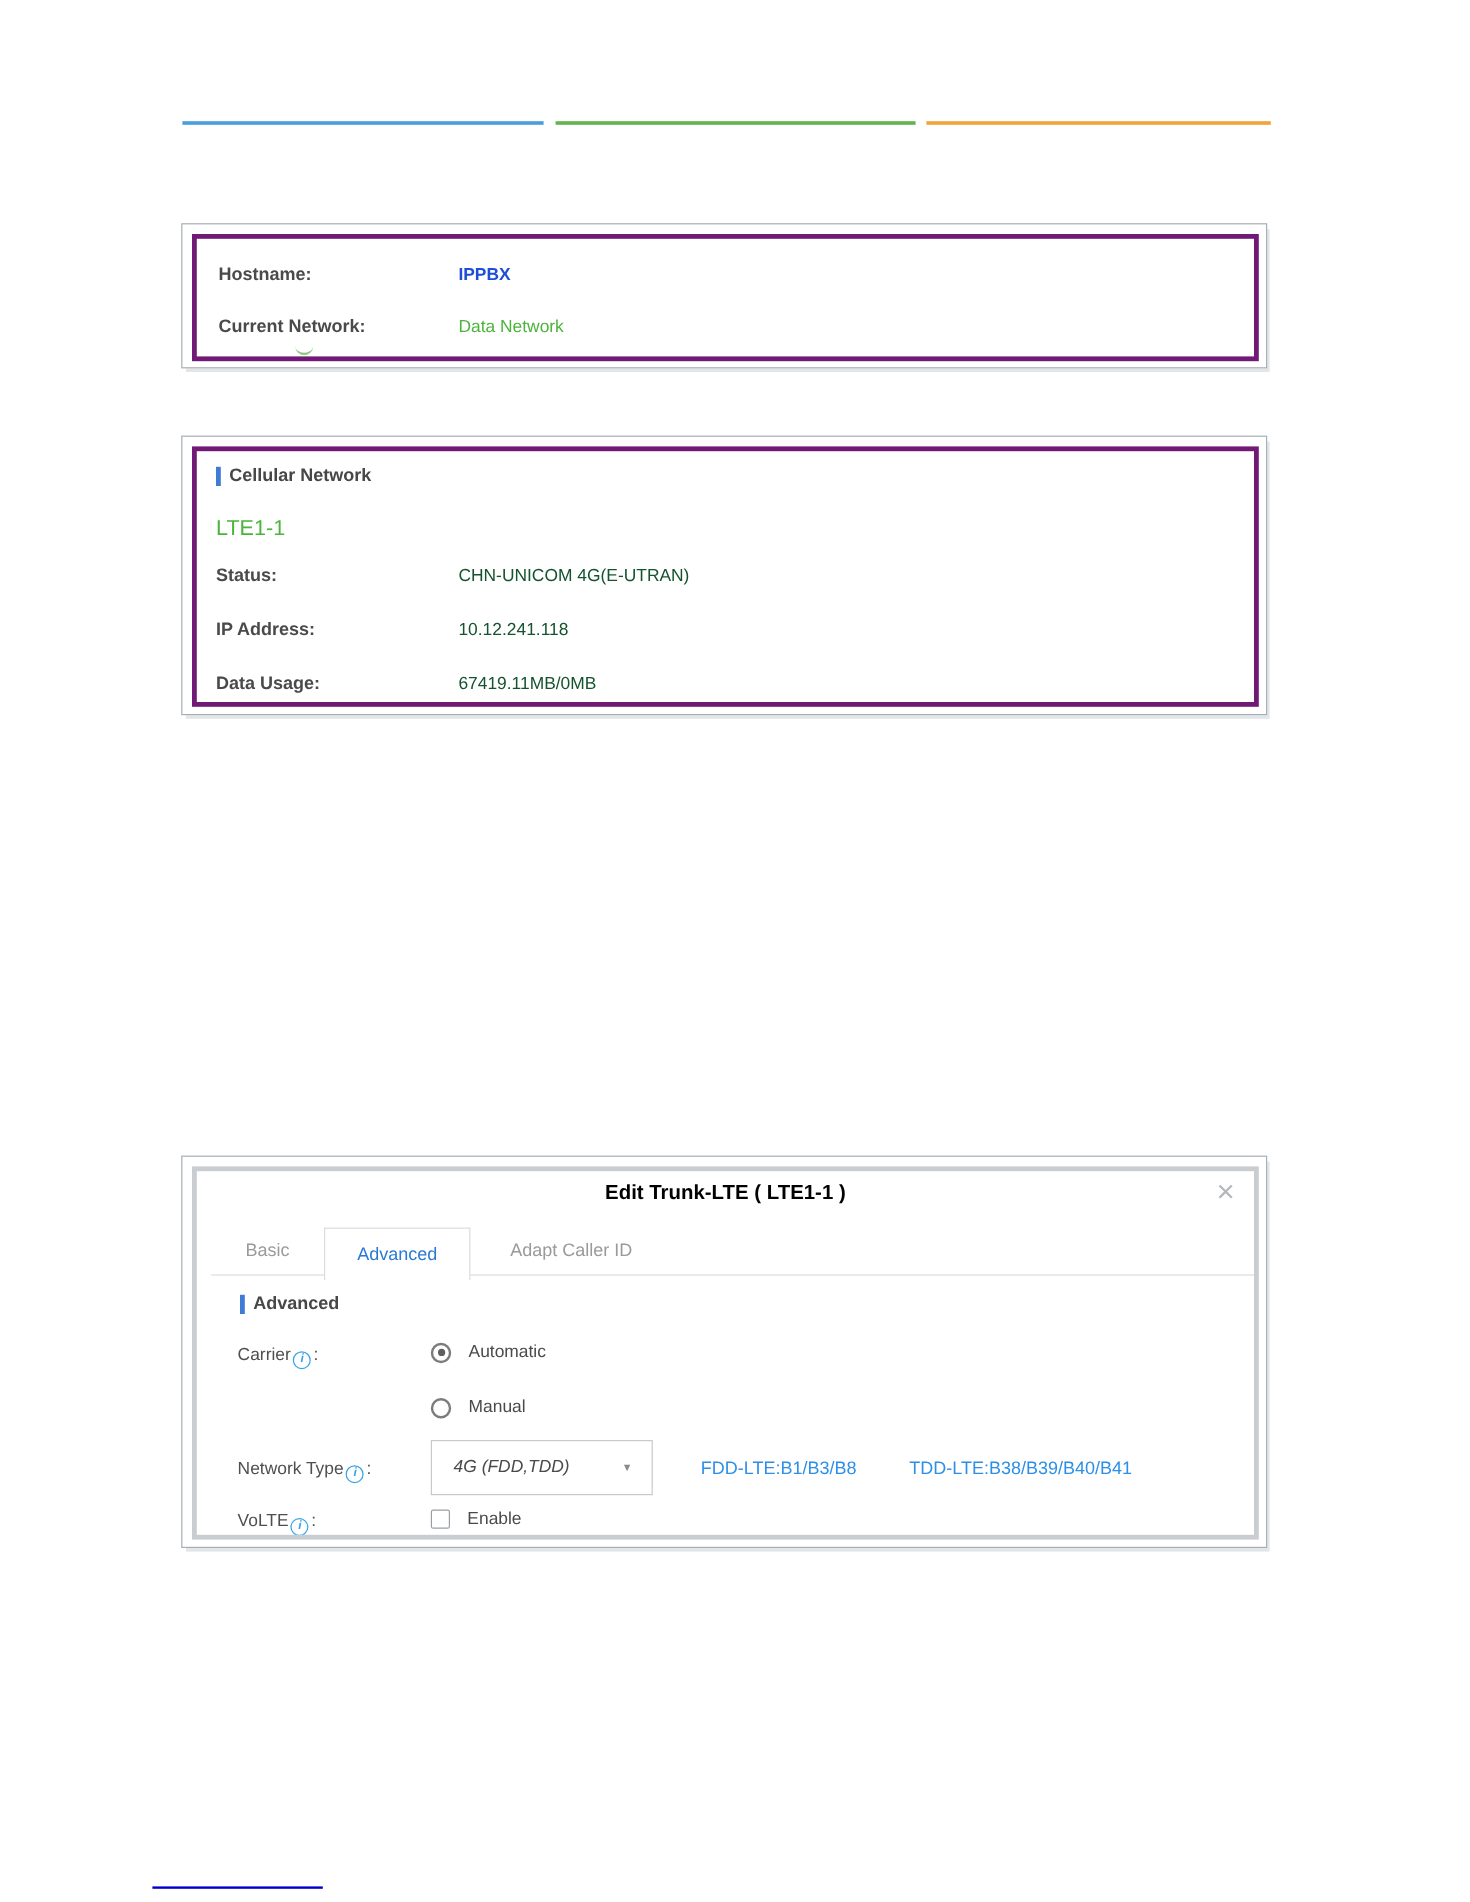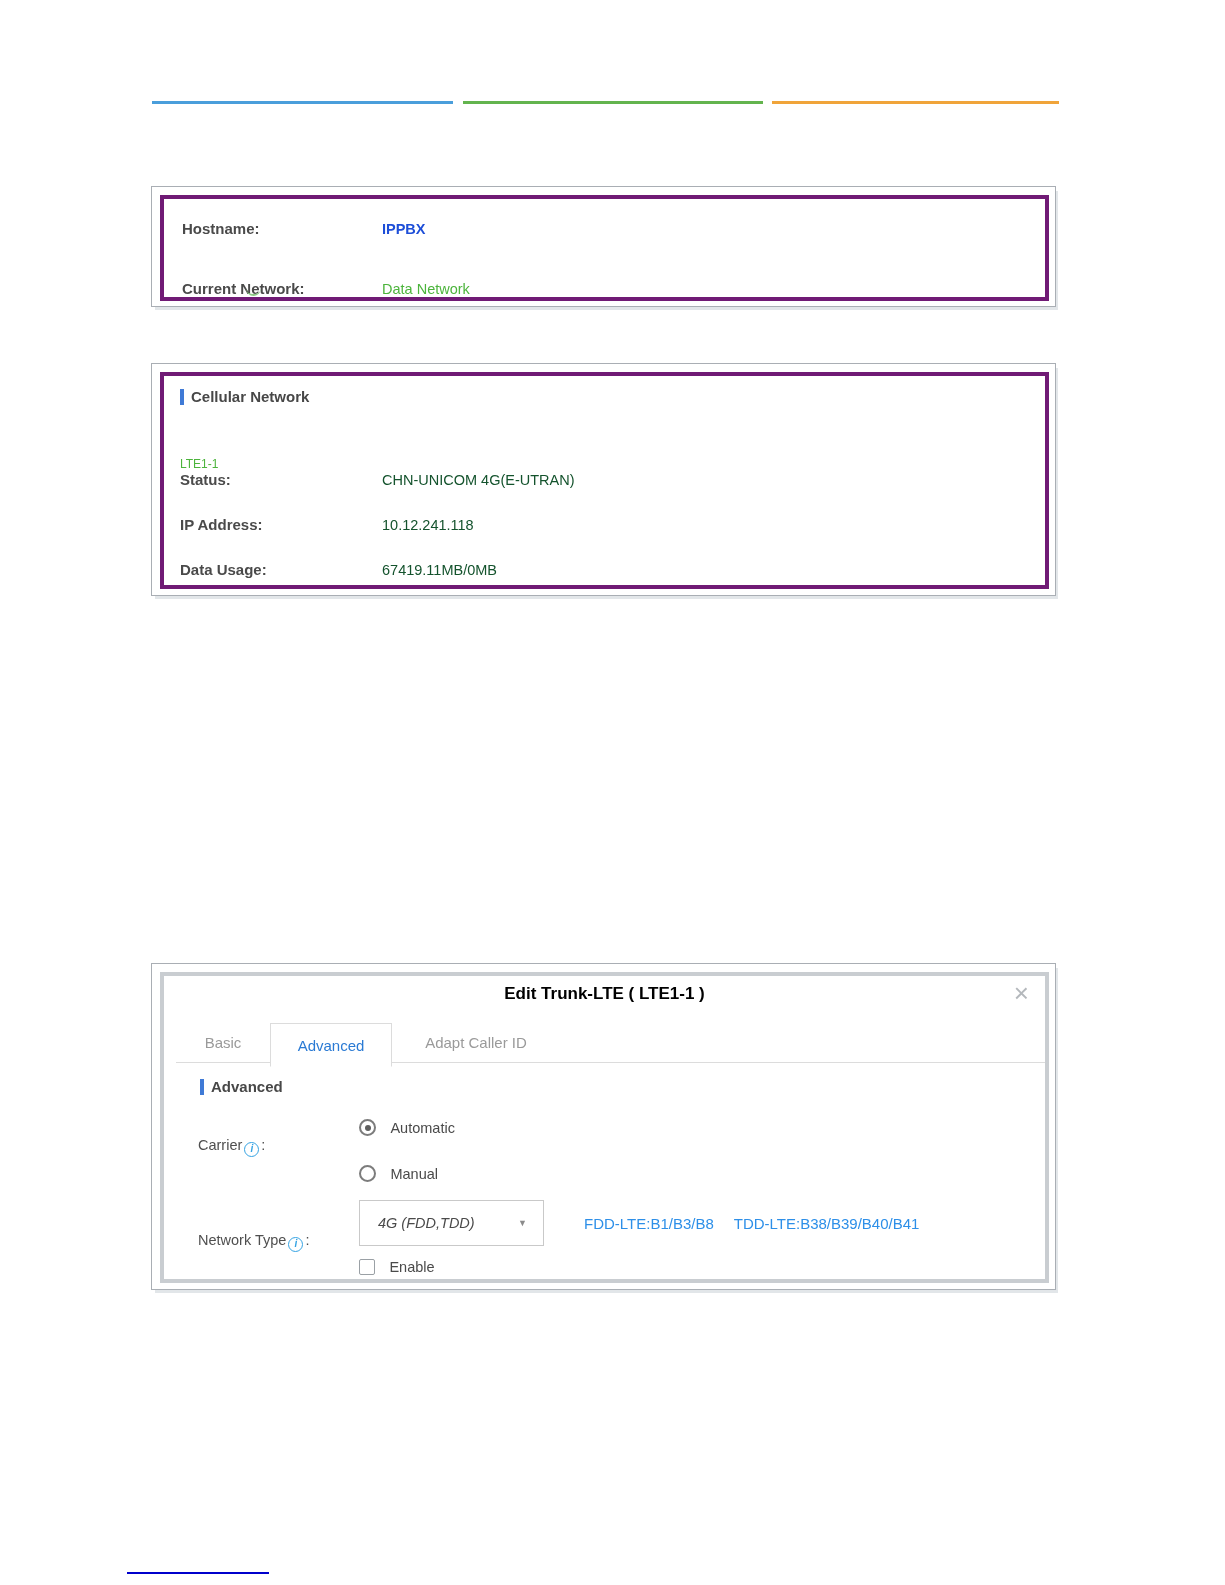--- a/index.html
+++ b/index.html
@@ -40,73 +40,73 @@
   .tabbar{position:absolute;left:12px;right:0;top:40px;height:46px;
           border-bottom:1px solid #dcdcdc;display:flex;align-items:flex-start;}
   .tab{box-sizing:border-box;height:46px;display:flex;align-items:center;justify-content:center;
        padding-top:6px;font-size:15px;color:#9a9a9a;}
   .tab.t1{width:94px;}
   .tab.t2{width:122px;}
   .tab.t3{width:168px;}
   .tab.active{background:#fff;border:1px solid #dcdcdc;border-bottom:1px solid #ffffff;
               height:44px;margin-top:7px;padding-top:0;color:#2a7ad4;z-index:2;}
 
-  .fieldlabel{position:absolute;left:34px;height:20px;line-height:20px;font-size:14.5px;color:#4f4f4f;white-space:nowrap;margin-top:16px;}
+  .fieldlabel{position:absolute;left:34px;height:20px;line-height:20px;font-size:14.5px;color:#4f4f4f;white-space:nowrap;}
   .info{display:inline-block;box-sizing:border-box;width:15px;height:15px;margin:0 2px;
         border:1.5px solid #35a3e3;border-radius:50%;color:#35a3e3;font-size:10px;line-height:12px;
         text-align:center;font-weight:700;vertical-align:-2px;font-style:italic;}
 
   .radio{display:inline-block;box-sizing:border-box;width:17px;height:17px;border:2px solid #7c7c7c;
          border-radius:50%;background:#fff;position:relative;vertical-align:middle;}
   .radio .dot{position:absolute;left:3.5px;top:3.5px;width:6px;height:6px;border-radius:50%;background:#5f5f5f;}
   .checkbox{display:inline-block;box-sizing:border-box;width:16px;height:16px;border:1.5px solid #9aa0a5;
             border-radius:2px;background:#fff;vertical-align:middle;}
   .optlabel{font-size:14.5px;color:#4a4a4a;vertical-align:middle;margin-left:10px;}
   .ctrl-row{position:absolute;left:195px;height:20px;line-height:20px;white-space:nowrap;}
 
   .select{position:absolute;left:195px;box-sizing:border-box;width:185px;height:46px;
           border:1px solid #c9c9c9;background:#fff;font-size:14.5px;color:#4a4a4a;
           line-height:44px;padding-left:18px;font-style:italic;}
   .select .arrow{position:absolute;right:16px;top:0;font-size:9px;color:#8b8b8b;line-height:44px;}
-  .bands{position:absolute;left:420px;height:46px;display:flex;align-items:center;gap:20px;
+  .bands{position:absolute;left:420px;height:46px;display:flex;align-items:center;gap:44px;
          font-size:15px;color:#2d8fe8;white-space:nowrap;}
 
   .footer-rule{position:absolute;left:127px;top:1572px;width:142px;height:2px;background:#0000cc;}
 </style>
 </head>
 <body>
 
 <div class="page">
 
   <div class="rule r-blue" style="background: rgb(74, 158, 219);"></div>
   <div class="rule r-green" style="background: rgb(99, 180, 78);"></div>
   <div class="rule r-orange" style="background: rgb(240, 164, 58);"></div>
 
   <div class="shot" style="left:151px;top:186px;width:903px;height:119px;">
     <div class="inner">
       <div class="kv" style="top:20px;">
         <span class="k">Hostname:</span>
         <span class="v" style="font-weight: 700; color: #1d4ed8;">IPPBX</span>
       </div>
-      <div class="kv" style="top:64px;margin-top:16px;">
+      <div class="kv" style="top:64px;">
         <span class="k">Current Network:</span>
         <span class="v" style="color: rgb(76, 180, 60);">Data Network</span>
       </div>
       <div class="chev"></div>
     </div>
   </div>
 
   <div class="shot" style="left:151px;top:363px;width:903px;height:231px;">
     <div class="inner" style="bottom:6px;">
       <div class="sect" style="left:16px;top:12px;">
         <span class="bar" style="background: rgb(63, 122, 214);"></span>
         <span class="t">Cellular Network</span>
       </div>
       <div class="kv" style="top:54px;">
-        <span class="k" style="left: 16px; font-weight: 400; font-size: 12px; color: rgb(76, 180, 60); margin-top: 24px;">LTE1-1</span>
+        <span class="k" style="left: 16px; font-weight: 400; font-size: 18px; color: rgb(76, 180, 60);">LTE1-1</span>
       </div>
       <div class="kv" style="top:94px;">
         <span class="k" style="left:16px;">Status:</span>
         <span class="v">CHN-UNICOM 4G(E-UTRAN)</span>
       </div>
       <div class="kv" style="top:139px;">
         <span class="k" style="left:16px;">IP Address:</span>
         <span class="v">10.12.241.118</span>
       </div>
       <div class="kv" style="top:184px;">

